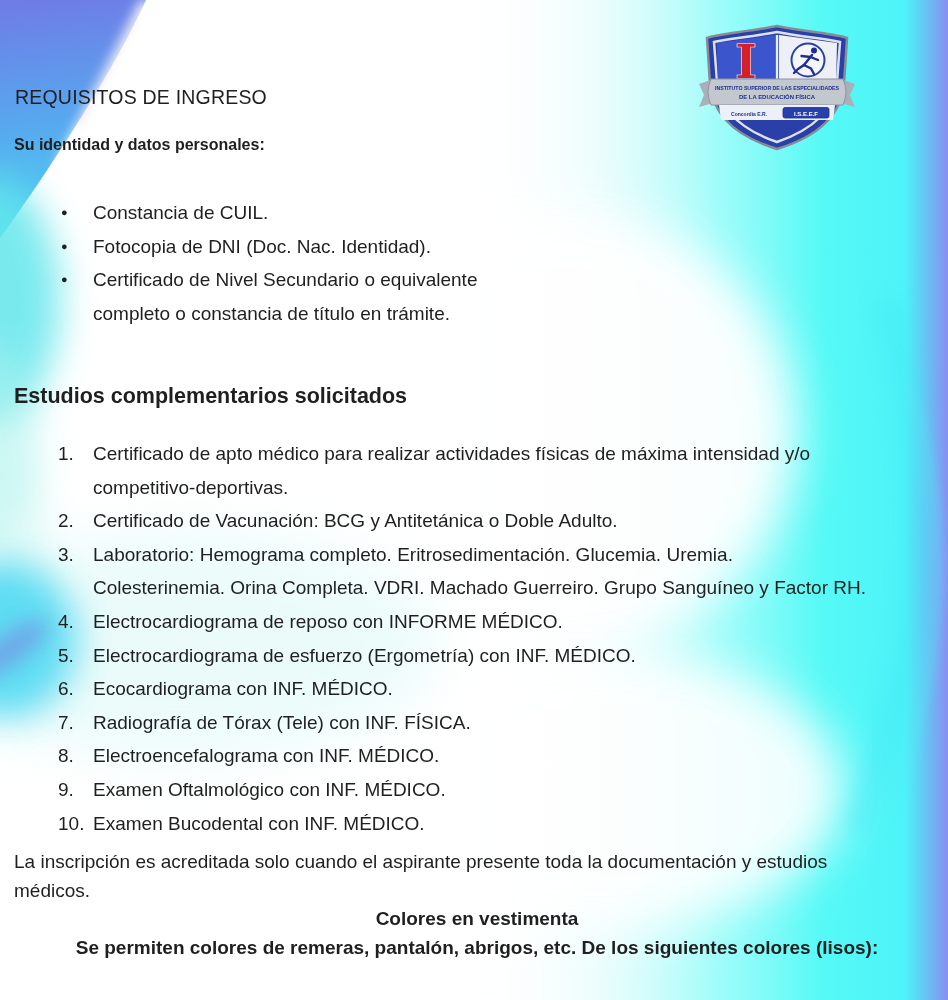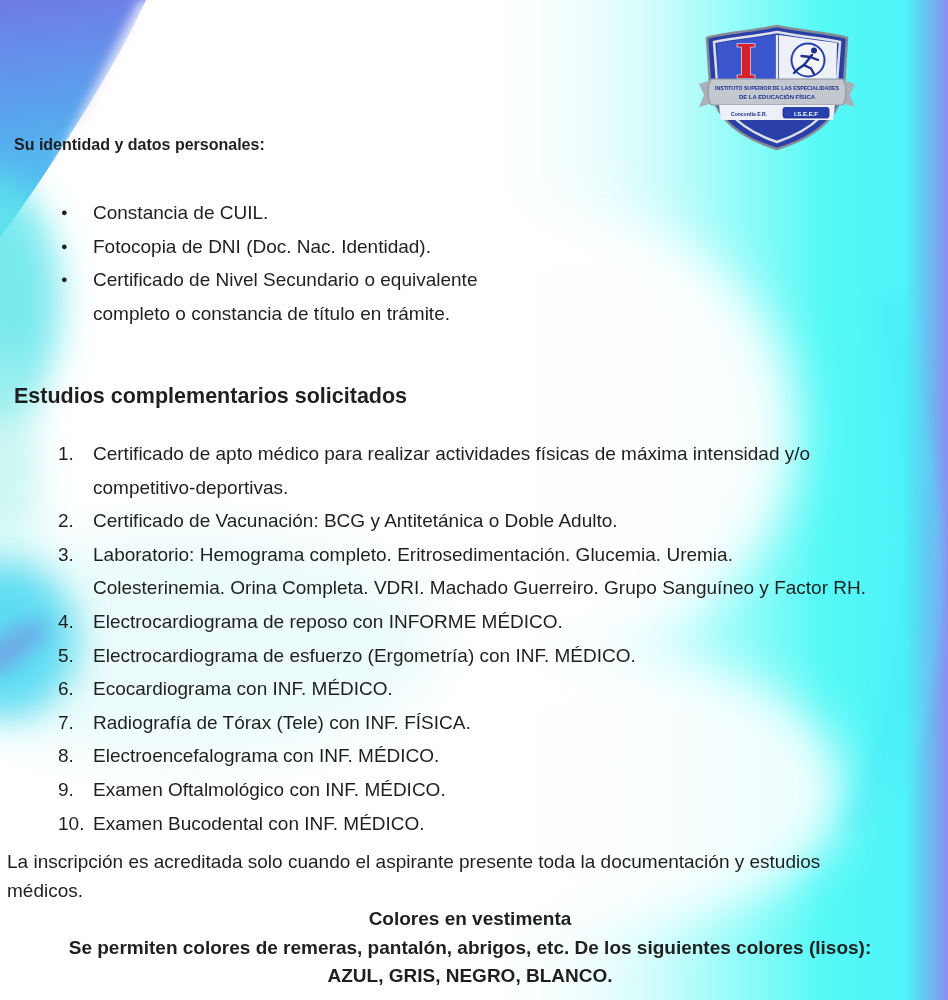--- a/index.html
+++ b/index.html
@@ -14,21 +14,21 @@
   .doc-title{position:absolute;left:15px;top:86px;font-size:19.5px;letter-spacing:.2px;}
   .h-identity{position:absolute;left:14px;top:136px;font-size:16px;font-weight:bold;}
   .bullets{position:absolute;left:60px;top:196px;width:480px;list-style:none;margin:0;padding:0;}
   .bullets li{position:relative;padding-left:33px;line-height:33.6px;font-size:19px;white-space:pre-line;}
   .bullets li::before{content:"●";position:absolute;left:1px;top:0;font-size:11px;line-height:33.6px;}
   .h-estudios{position:absolute;left:14px;top:384px;font-size:21.5px;font-weight:bold;}
   .numbered{position:absolute;left:58px;top:437px;width:862px;list-style:none;margin:0;padding:0;}
   .numbered li{position:relative;padding-left:35px;line-height:33.6px;font-size:19px;}
   .numbered .num{position:absolute;left:0;top:0;line-height:33.6px;}
   .numbered .txt{display:block;white-space:pre-line;}
-  .footer{position:absolute;left:7px;top:848px;width:926px;font-size:19px;line-height:28.5px;}
+  .footer{position:absolute;left:14px;top:848px;width:926px;font-size:19px;line-height:28.5px;}
   .footer .note{white-space:pre-line;}
   .footer .b{font-weight:bold;text-align:center;}
   .logo{position:absolute;left:696px;top:22px;width:162px;height:130px;}
 </style>
 </head>
 <body>
 
 <div class="page">
 
   <svg class="bg" viewBox="0 0 948 1000" preserveAspectRatio="none" aria-hidden="true">
@@ -113,20 +113,21 @@
         <text x="80" y="68" text-anchor="middle" font-family="Liberation Sans, sans-serif" font-weight="bold" font-size="5" fill="#1d2f8f" textLength="124" lengthAdjust="spacingAndGlyphs">INSTITUTO SUPERIOR DE LAS ESPECIALIDADES</text>
         <text x="80" y="77" text-anchor="middle" font-family="Liberation Sans, sans-serif" font-weight="bold" font-size="5.4" fill="#1d2f8f" textLength="76" lengthAdjust="spacingAndGlyphs">DE LA EDUCACIÓN FÍSICA</text>
       </g>
 
       <path d="M22,83 L138,83 L136,98 L24,98 Z" fill="#edf0f6"></path>
       <text x="52" y="93.5" text-anchor="middle" font-family="Liberation Sans, sans-serif" font-weight="bold" font-size="5" fill="#1d2f8f">Concordia E.R.</text>
       <rect x="86" y="85.5" width="46" height="10.5" rx="2" fill="#2740ab" stroke="#1d2f8f" stroke-width="0.8"></rect>
       <text x="109" y="93.5" text-anchor="middle" font-family="Liberation Sans, sans-serif" font-weight="bold" font-size="6" fill="#ffffff">I.S.E.E.F</text>
     </svg>
 
+    <div class="doc-title">REQUISITOS DE INGRESO</div>
 
     <div class="h-identity">Su identidad y datos personales:</div>
 
     <ul class="bullets">
       <li>Constancia de CUIL.</li>
       <li>Fotocopia de DNI (Doc. Nac. Identidad).</li>
       <li>Certificado de Nivel Secundario o equivalente
 completo o constancia de título en trámite.</li>
     </ul>
 
@@ -175,17 +176,16 @@
           <span class="num">10.</span>
           <span class="txt">Examen Bucodental con INF. MÉDICO.</span>
         </li>
     </ol>
 
     <div class="footer">
       <div class="note">La inscripción es acreditada solo cuando el aspirante presente toda la documentación y estudios
 médicos.</div>
       <div class="b">Colores en vestimenta</div>
       <div class="b">Se permiten colores de remeras, pantalón, abrigos, etc. De los siguientes colores (lisos):</div>
-      <div class="b">AZUL, GRIS, NEGRO, BLANCO.</div>
     </div>
 
   </div>
 </div>
 
 </body></html>

